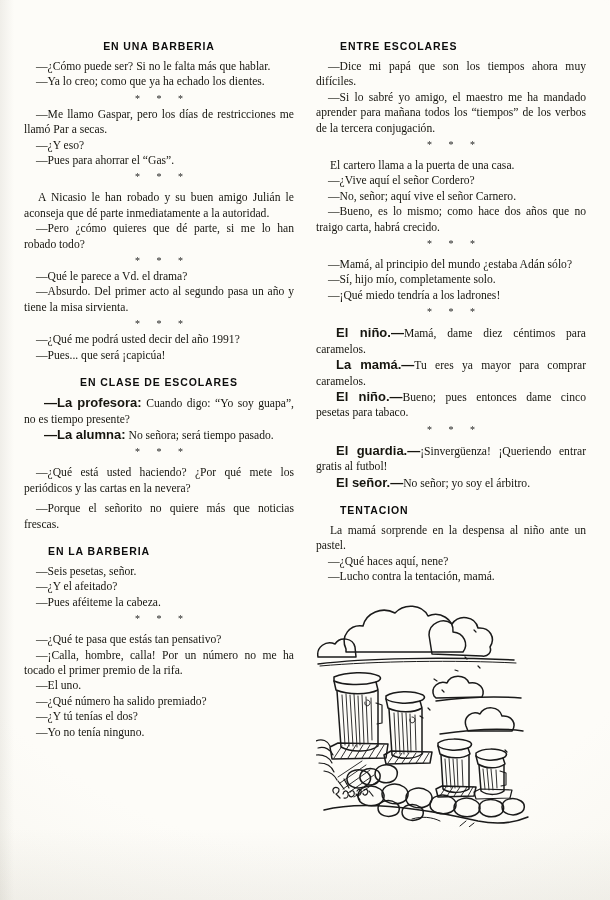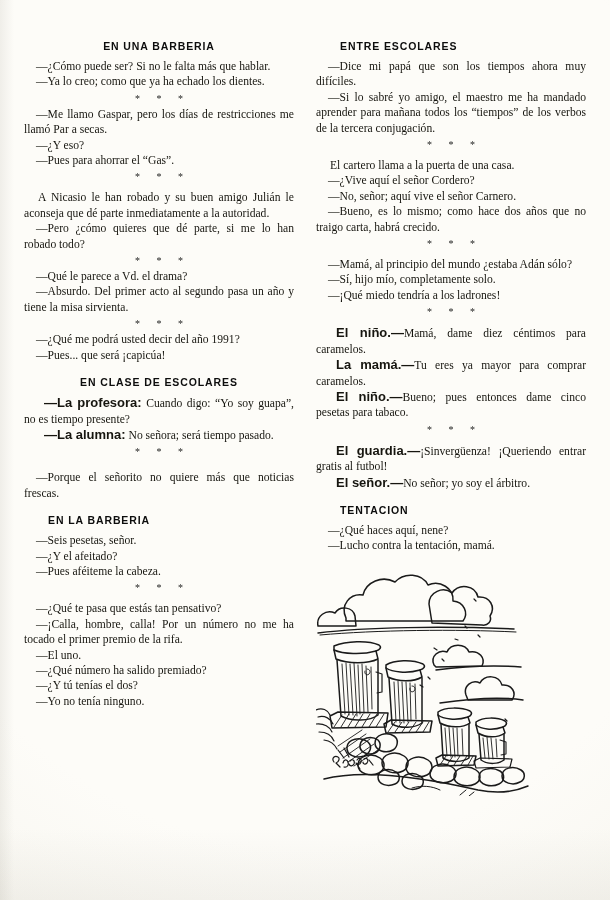--- a/index.html
+++ b/index.html
@@ -118,20 +118,21 @@
       <p class="para dash">—Absurdo. Del primer acto al segundo pasa un año y tiene la misa sirvienta.</p>
       <div class="sep">* * *</div>
       <p class="para dash">—¿Qué me podrá usted decir del año 1991?</p>
       <p class="para dash">—Pues... que será ¡capicúa!</p>
 
       <h2 class="head spaced-above">EN CLASE DE ESCOLARES</h2>
       <p class="para dash"><span class="speaker">—La profesora:</span><span> Cuando digo: “Yo soy guapa”, no es tiempo presente?</span></p>
       <p class="para dash"><span class="speaker">—La alumna:</span><span> No señora; será tiempo pasado.</span></p>
       <div class="sep">* * *</div>
       <div class="gap-s"></div>
+      <p class="para dash">—¿Qué está usted haciendo? ¿Por qué mete los periódicos y las cartas en la nevera?</p>
       <div class="gap-s"></div>
       <p class="para dash">—Porque el señorito no quiere más que noticias frescas.</p>
 
       <h2 class="head left spaced-above">EN LA BARBERIA</h2>
       <p class="para dash">—Seis pesetas, señor.</p>
       <p class="para dash">—¿Y el afeitado?</p>
       <p class="para dash">—Pues aféiteme la cabeza.</p>
       <div class="sep">* * *</div>
       <div class="gap-s"></div>
       <p class="para dash">—¿Qué te pasa que estás tan pensativo?</p>
@@ -162,20 +163,21 @@
       <div class="gap-s"></div>
       <p class="para dash"><span class="speaker">El niño.—</span><span>Mamá, dame diez céntimos para caramelos.</span></p>
       <p class="para dash"><span class="speaker">La mamá.—</span><span>Tu eres ya mayor para comprar caramelos.</span></p>
       <p class="para dash"><span class="speaker">El niño.—</span><span>Bueno; pues entonces dame cinco pesetas para tabaco.</span></p>
       <div class="sep">* * *</div>
       <div class="gap-s"></div>
       <p class="para dash"><span class="speaker">El  guardia.—</span><span>¡Sinvergüenza!  ¡Queriendo entrar gratis al futbol!</span></p>
       <p class="para dash"><span class="speaker">El señor.—</span><span>No señor; yo soy el árbitro.</span></p>
 
       <h2 class="head left spaced-above">TENTACION</h2>
+      <p class="para">La mamá sorprende en la despensa al niño ante un pastel.</p>
       <p class="para dash">—¿Qué haces aquí, nene?</p>
       <p class="para dash">—Lucho contra la tentación, mamá.</p>
 
       <div class="illus-wrap">
         <svg width="250" height="232" viewBox="0 0 250 232" fill="none" stroke="#1a1a1a" stroke-width="1.5" stroke-linecap="round" stroke-linejoin="round">
 
           <path d="M30 54 C24 41 34 29 47 31 C50 18 66 11 79 18 C88 8 106 9 112 21
                    C124 16 138 24 137 37 C148 38 153 49 147 57 L30 57 Z"></path>
 
           <path d="M113 40 C113 28 127 22 136 29 C143 19 159 21 162 33

